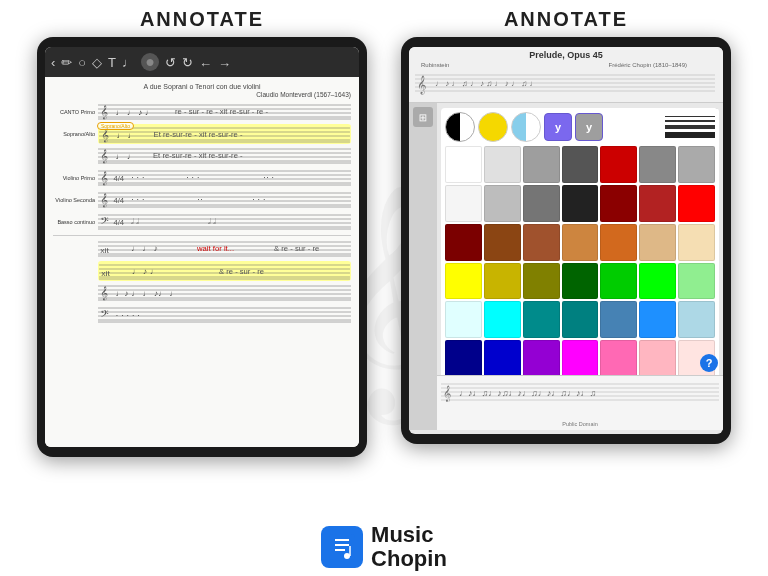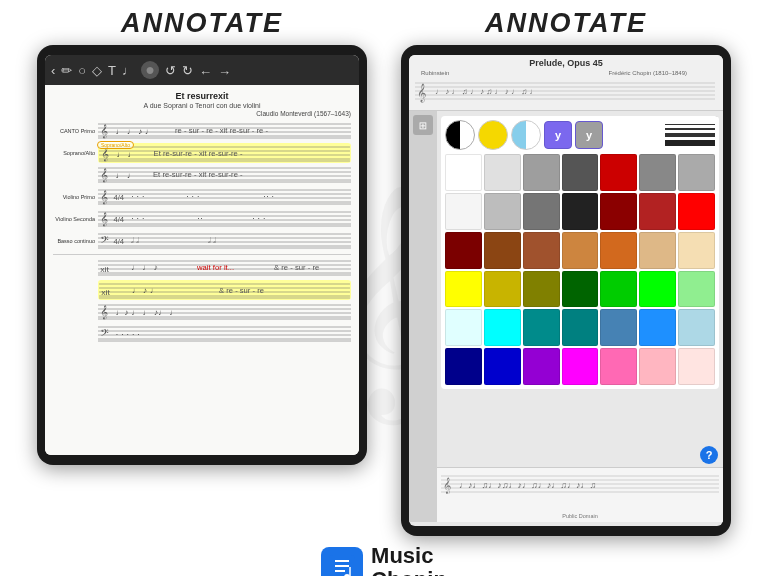--- a/index.html
+++ b/index.html
@@ -16,27 +16,26 @@
 
     .top-section {
       display: flex;
       width: 100%;
       justify-content: space-around;
       padding: 8px 20px 0;
       flex: 1;
     }
 
     .section-title {
-      font-size: 27px;
+      font-size: 20px;
       font-weight: 900;
       letter-spacing: 2px;
       color: #222;
       text-align: center;
       margin-bottom: 6px;
-      font-style: italic;
     }
 
     .tablet-wrapper {
       display: flex;
       flex-direction: column;
       align-items: center;
       width: 340px;
     }
 
     
@@ -134,21 +133,21 @@
       border-radius: 2px;
     }
 
     .section-divider {
       border-top: 1px solid #ccc;
       margin: 3px 0;
     }
 
     
     .customize-screen {
-      height: 471px;
+      height: 387px;
       background: #e8e8e8;
     }
 
     .customize-header {
       background: #f0f0f0;
       border-bottom: 1px solid #ccc;
       padding: 3px 6px;
       text-align: center;
     }
     .customize-score-title {
@@ -389,21 +388,20 @@
           <span class="toolbar-icon">T</span>
           <span class="toolbar-icon">♩</span>
           <span class="toolbar-icon active" style="font-size:16px; color:#888; background:#555; border-radius:50%; width:18px; height:18px; display:flex; align-items:center; justify-content:center;">●</span>
           <span class="toolbar-icon">↺</span>
           <span class="toolbar-icon">↻</span>
           <span class="toolbar-icon">←</span>
           <span class="toolbar-icon">→</span>
         </div>
 
         <div class="sheet-music-area">
-          <div class="sheet-title">Et resurrexit</div>
           <div class="sheet-subtitle">A due Soprani o Tenori con due violini</div>
           <div class="sheet-composer">Claudio Monteverdi (1567–1643)</div>
 
           <div class="music-staff-row">
             <div class="staff-label">CANTO Primo</div>
             <div class="staff-lines">
               <svg class="staff-svg" viewBox="0 0 230 18" preserveAspectRatio="none">
                 <line x1="0" y1="3" x2="230" y2="3" stroke="#666" stroke-width="0.5"></line>
                 <line x1="0" y1="7" x2="230" y2="7" stroke="#666" stroke-width="0.5"></line>
                 <line x1="0" y1="11" x2="230" y2="11" stroke="#666" stroke-width="0.5"></line>

